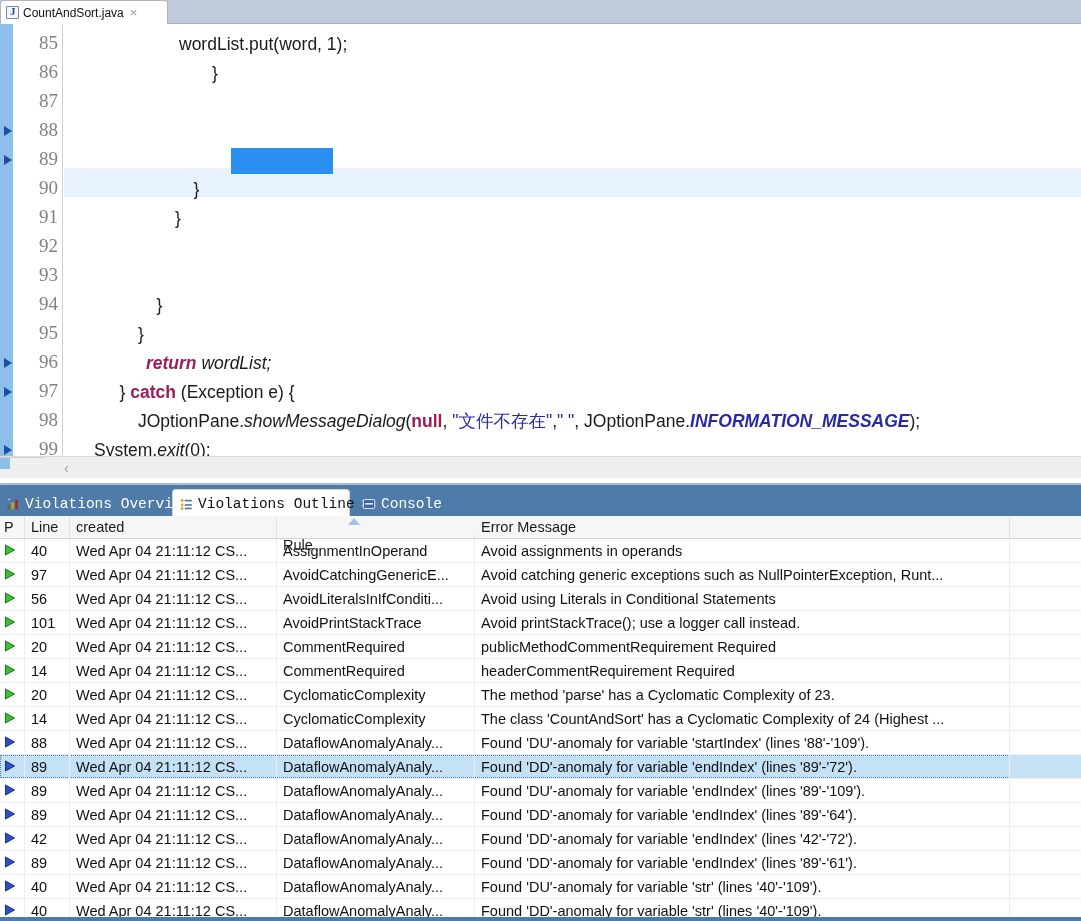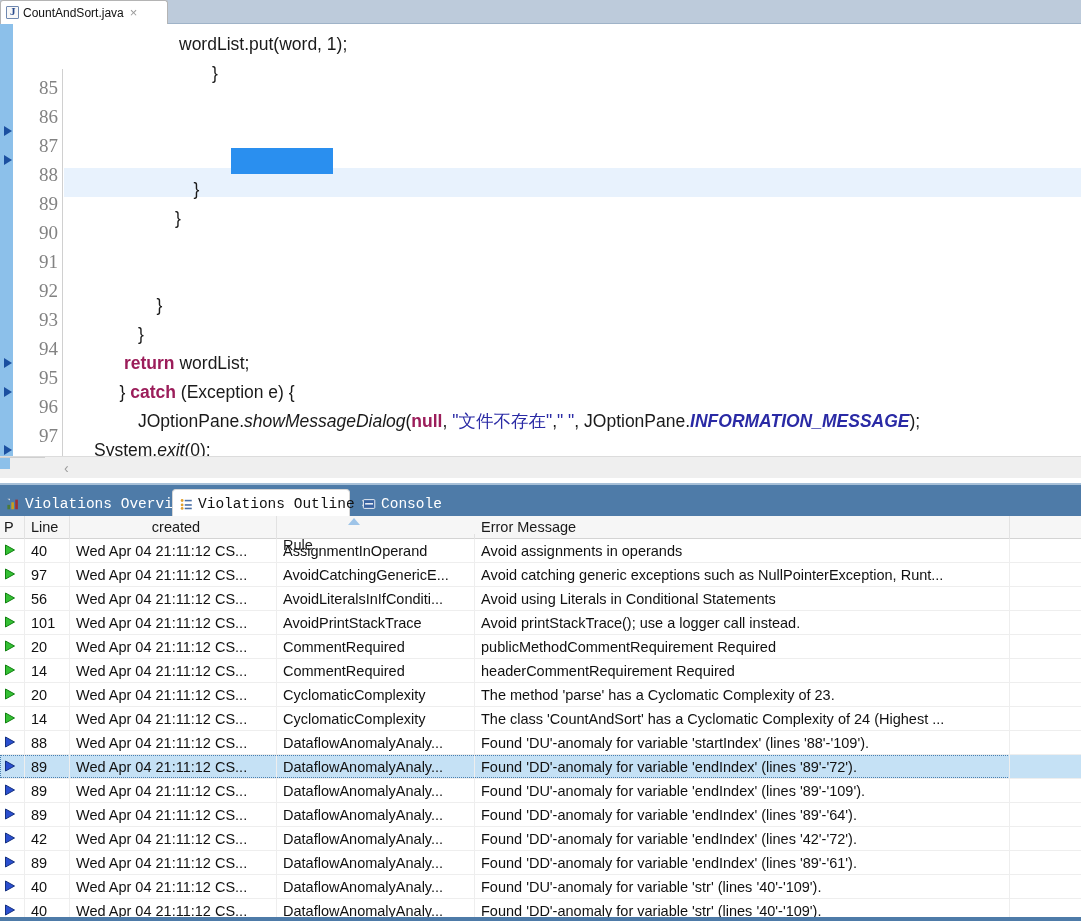--- a/index.html
+++ b/index.html
@@ -61,21 +61,20 @@
   .marker-col {
     position: absolute; left: 0; top: 0; width: 27px; height: 100%;
   }
   .marker {
     position: absolute; left: 2px; width: 12px; height: 12px;
   }
   .marker svg { display: block; }
   .linenum-col {
     position: absolute; left: 27px; top: 0; width: 36px; height: 100%;
     border-right: 1px solid #d0d0d0;
-    margin-top: 45px;
   }
   .linenum {
     position: absolute; right: 4px;
     font-size: 19px; color: #828282;
     font-family: "Liberation Serif", serif;
     line-height: 1;
   }
   .code-lines {
     position: absolute; left: 64px; top: 0; right: 0; height: 100%;
   }
@@ -190,21 +189,21 @@
     border-right: 1px solid #eeeeee;
     white-space: nowrap; overflow: hidden;
   }
   .td.c-p   { left: 0;   width: 25px;  padding-left: 4px; }
   .td.c-line{ left: 25px; width: 45px; }
   .td.c-cre { left: 70px; width: 207px; }
   .td.c-rule{ left: 277px; width: 198px; }
   .td.c-msg { left: 475px; width: 535px; }
   .th.c-p   { left: 0;   width: 25px;  padding-left: 4px; }
   .th.c-line{ left: 25px; width: 45px; }
-  .th.c-cre { left: 70px; width: 207px; text-align: center; }
+  .th.c-cre { left: 70px; width: 207px; }
   .th.c-rule{ left: 277px; width: 198px; margin-top: 18px; }
   .th.c-msg { left: 475px; width: 535px; }
   .th.c-tail{ left: 1010px; width: 71px; border-right: none; }
 
   .prio-icon { display: block; margin-top: 5px; }
 
   .bottom-border {
     position: absolute; left: 0; bottom: 0; width: 1081px; height: 4px;
     background: #4e7ba8;
   }
@@ -273,21 +272,21 @@
       <div class="code-line" style="top: 6px;"><span style="padding-left: 115px;"><span>wordList.put(word, 1);</span></span></div>
       <div class="code-line" style="top: 35px;"><span style="padding-left: 148px;"><span>}</span></span></div>
       <div class="code-line" style="top: 64px;"><span style="padding-left: 0px;"></span></div>
       <div class="code-line" style="top: 122px;"><div class="sel-box" style="left: 166.5px; top: 2px; width: 102.1px;"></div></div>
       <div class="code-line" style="top: 151px;"><span style="padding-left: 129.5px;"><span>}</span></span></div>
       <div class="code-line" style="top: 180px;"><span style="padding-left: 111px;"><span>}</span></span></div>
       <div class="code-line" style="top: 209px;"><span style="padding-left: 0px;"></span></div>
       <div class="code-line" style="top: 238px;"><span style="padding-left: 0px;"></span></div>
       <div class="code-line" style="top: 267px;"><span style="padding-left: 92.5px;"><span>}</span></span></div>
       <div class="code-line" style="top: 296px;"><span style="padding-left: 74px;"><span>}</span></span></div>
-      <div class="code-line" style="top: 325px;"><span style="padding-left: 60px;"><span class="kw">return </span><span>wordList;</span></span></div>
+      <div class="code-line" style="top: 325px;"><span style="padding-left: 82px; font-style: italic;"><span class="kw">return </span><span>wordList;</span></span></div>
       <div class="code-line" style="top: 354px;"><span style="padding-left: 55.5px;"><span>} </span><span class="kw">catch</span><span> (Exception e) {</span></span></div>
       <div class="code-line" style="top: 383px;"><span style="padding-left: 74px;"><span>JOptionPane.</span><span class="ital">showMessageDialog</span><span>(</span><span class="kw">null</span><span>, </span><span class="str">"文件不存在"</span><span>,</span><span class="str">" "</span><span>, JOptionPane.</span><span class="constf">INFORMATION_MESSAGE</span><span>);</span></span></div>
       <div class="code-line" style="top: 412px;"><span style="padding-left: 30px;"><span>System.</span><span class="ital">exit</span><span>(0);</span></span></div>
     </div>
 </div>
 
 <div class="hscroll">
   <div class="hscroll-stub"></div>
   <div class="hscroll-thumbline"></div>
   <span class="hscroll-chev">‹</span>

